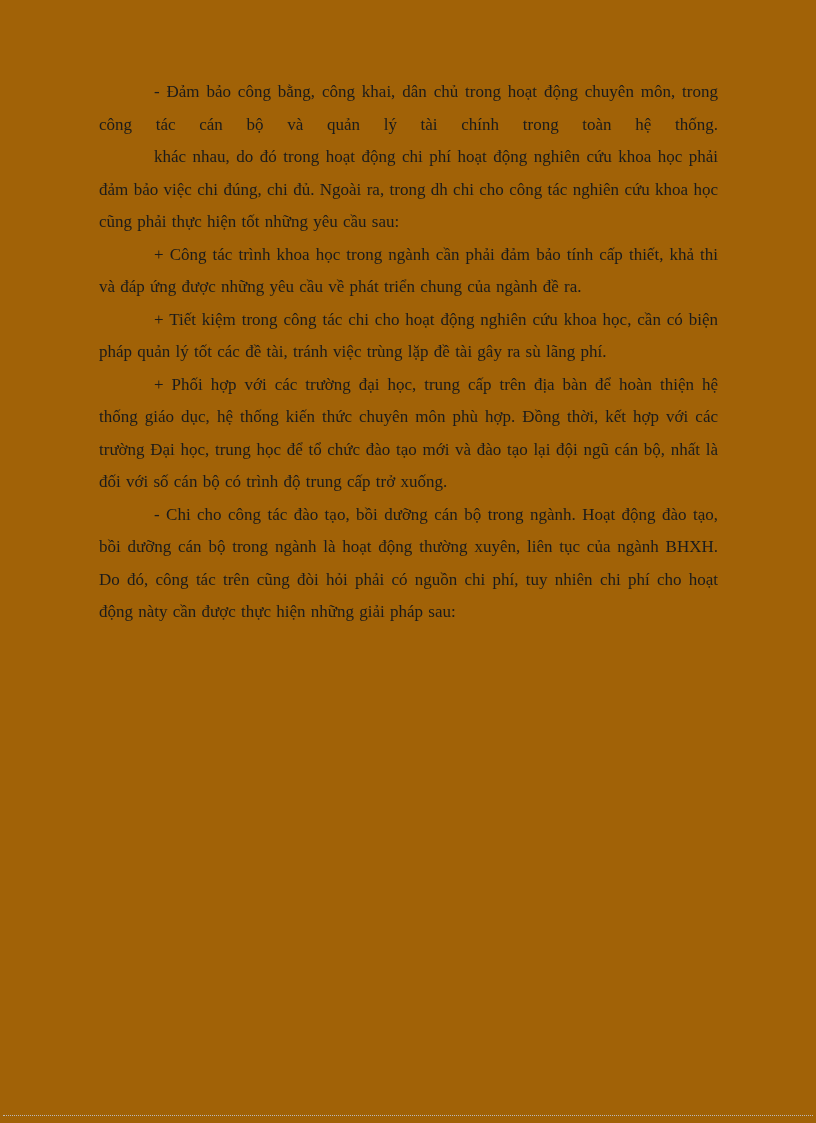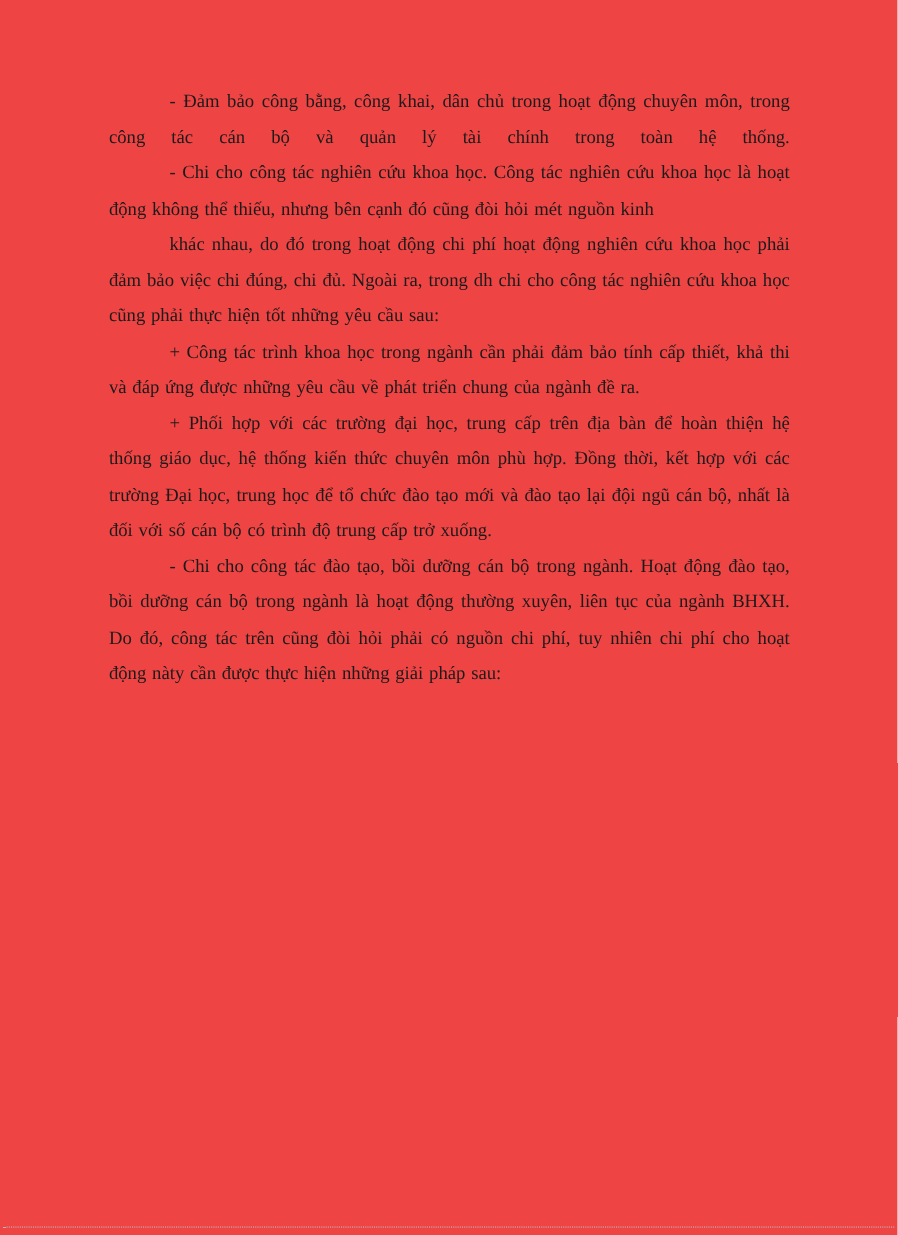--- a/index.html
+++ b/index.html
@@ -6,21 +6,21 @@
     margin: 0;
     padding: 0;
     background: #ffffff;
   }
   .page {
     position: relative;
     width: 816px;
     height: 1123px;
     box-sizing: border-box;
     margin: 0 auto;
-    background: #ef4444;
+    background: #a16207;
     padding: 76px 98px 16px 99px;
     font-family: "Liberation Serif", "DejaVu Serif", serif;
     font-size: 17px;
     line-height: 32.5px;
     color: #1b1b1b;
     overflow: hidden;
   }
   p.para {
     margin: 0;
     text-align: justify;
@@ -41,20 +41,20 @@
     bottom: 7px;
     height: 0;
     border-top: 1px dotted #b9b9b9;
   }
 </style>
 </head>
 <body>
 
 <div class="page">
   <p class="para jl">- Đảm bảo công bằng, công khai, dân chủ trong hoạt động chuyên môn, trong công tác cán bộ và quản lý tài chính trong toàn hệ thống.</p>
-  <p class="para">- Chi cho công tác nghiên cứu khoa học. Công tác nghiên cứu khoa học là hoạt động không thể thiếu, nhưng bên cạnh đó cũng đòi hỏi mét nguồn kinh</p>
   <p class="para">khác nhau, do đó trong hoạt động chi phí hoạt động nghiên cứu khoa học phải đảm bảo việc chi đúng, chi đủ. Ngoài ra, trong dh chi cho công tác nghiên cứu khoa học cũng phải thực hiện tốt những yêu cầu sau:</p>
   <p class="para">+ Công tác trình khoa học trong ngành cần phải đảm bảo tính cấp thiết, khả thi và đáp ứng được những yêu cầu về phát triển chung của ngành đề ra.</p>
+  <p class="para">+ Tiết kiệm trong công tác chi cho hoạt động nghiên cứu khoa học, cần có biện pháp quản lý tốt các đề tài, tránh việc trùng lặp đề tài gây ra sù lãng phí.</p>
   <p class="para">+ Phối hợp với các trường đại học, trung cấp trên địa bàn để hoàn thiện hệ thống giáo dục, hệ thống kiến thức chuyên môn phù hợp. Đồng thời, kết hợp với các trường Đại học, trung học để tổ chức đào tạo mới và đào tạo lại đội ngũ cán bộ, nhất là đối với số cán bộ có trình độ trung cấp trở xuống.</p>
   <p class="para">- Chi cho công tác đào tạo, bồi dưỡng cán bộ trong ngành. Hoạt động đào tạo, bồi dưỡng cán bộ trong ngành là hoạt động thường xuyên, liên tục của ngành BHXH. Do đó, công tác trên cũng đòi hỏi phải có nguồn chi phí, tuy nhiên chi phí cho hoạt động nàty cần được thực hiện những giải pháp sau:</p>
 
   <div class="page-bottom-dots"></div>
 </div>
 
 </body></html>

